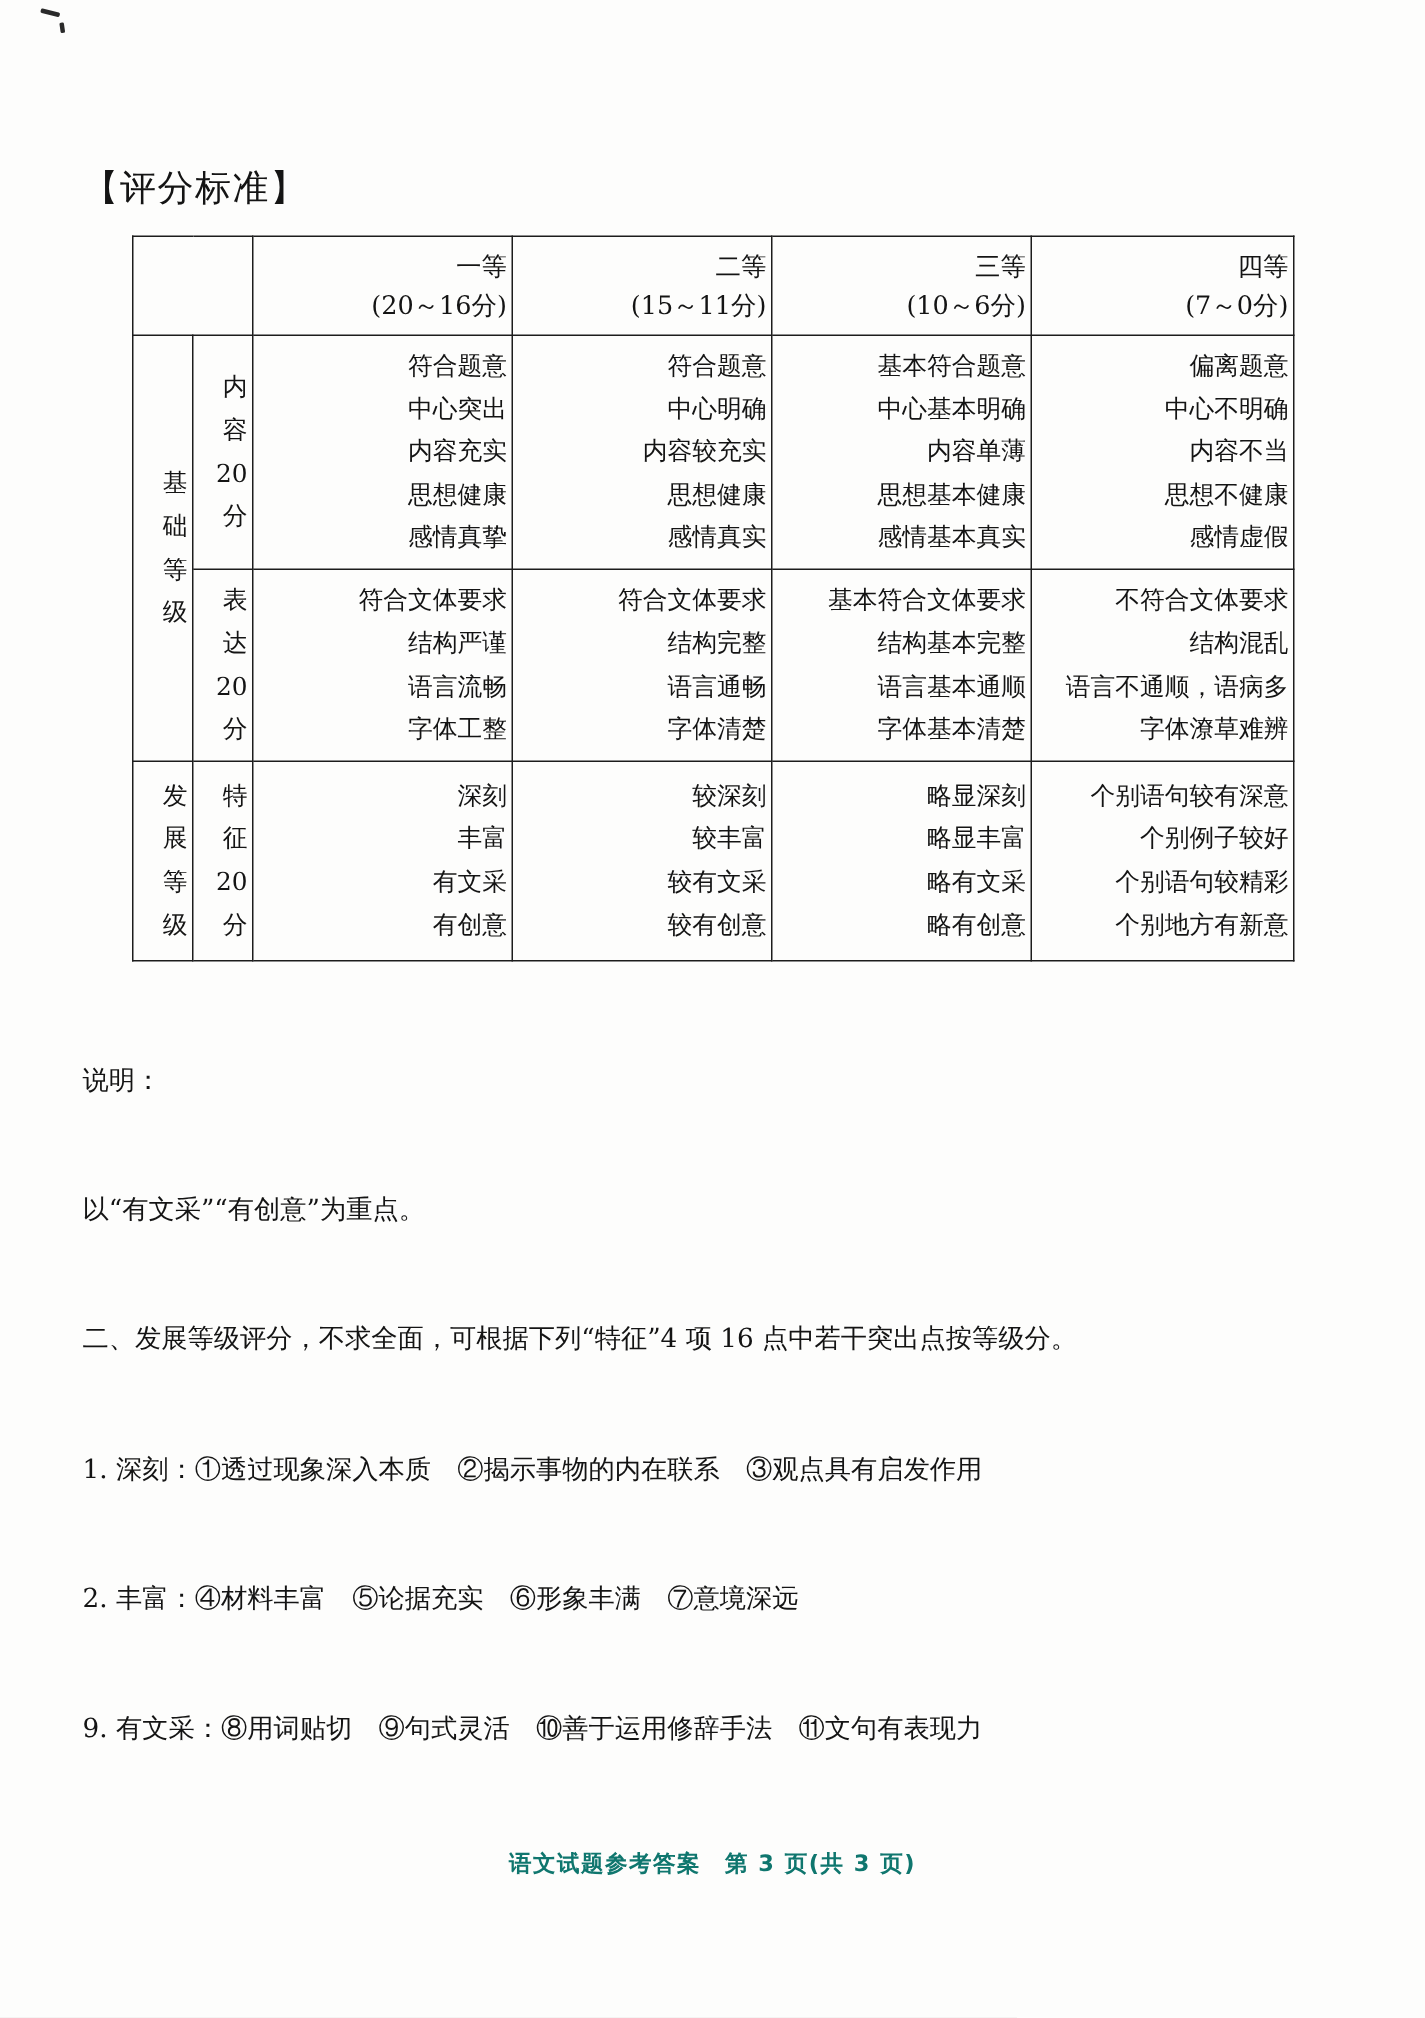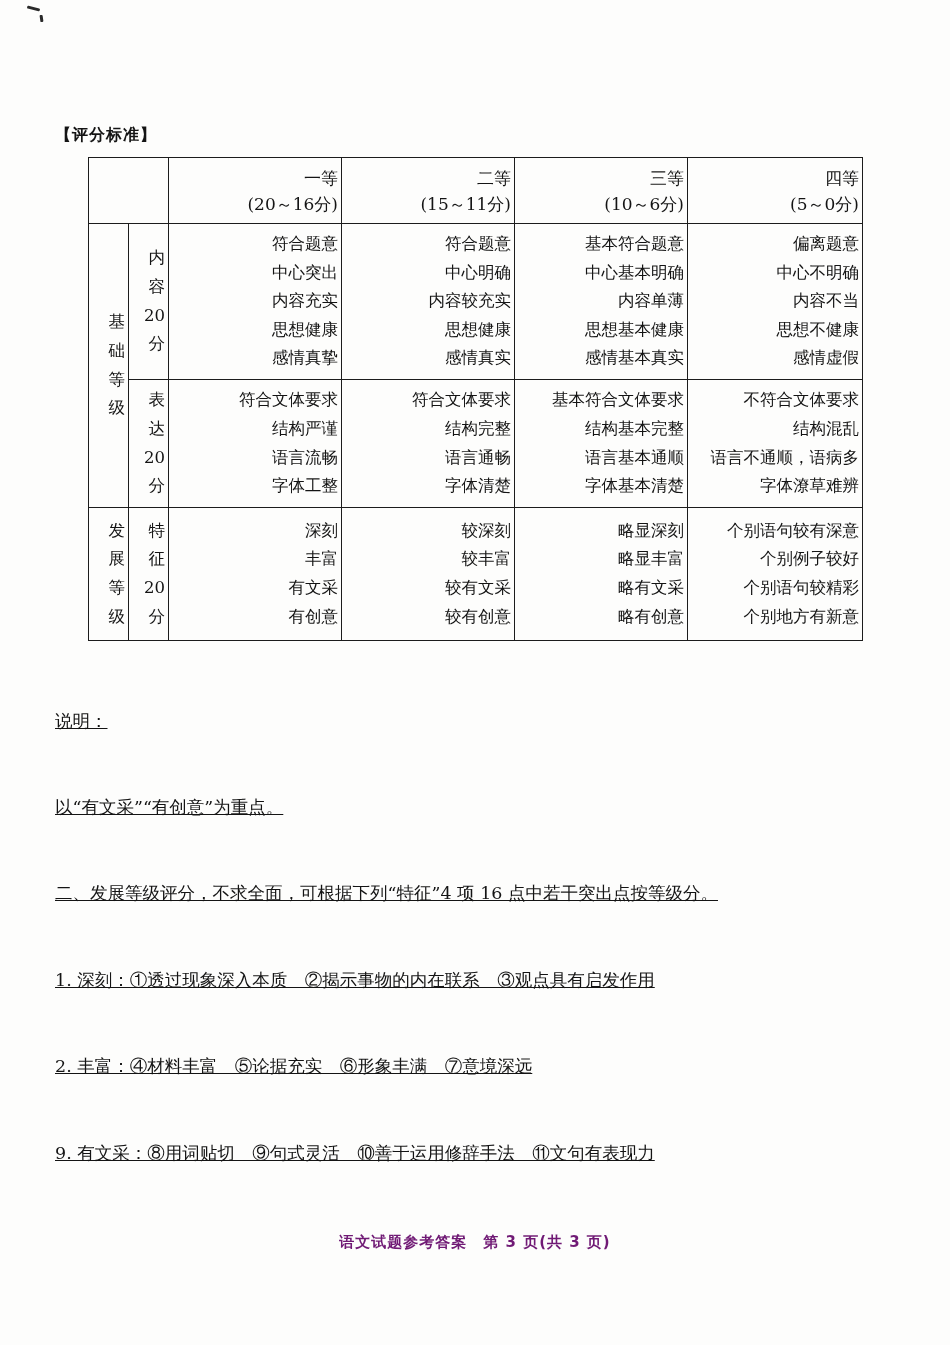--- a/index.html
+++ b/index.html
@@ -14,22 +14,22 @@
     overflow:hidden;
   }
   .page { position:absolute; inset:0; }
 
   
   .artifact { position:absolute; background:#2a2a2a; }
   .a1 { left:27px; top:7px;  width:13px; height:3px; transform:rotate(14deg); border-radius:1px; }
   .a2 { left:40px; top:15px; width:3px;  height:7px; transform:rotate(-8deg); border-radius:1px; }
 
   .title {
-    position:absolute; left:55px; top:125px;
-    font-size:16px; letter-spacing:1px; font-weight:bold;
+    position:absolute; left:55px; top:109px;
+    font-size:24px; letter-spacing:1px; font-weight:normal;
   }
 
   table.rubric {
     position:absolute; left:88px; top:157px;
     width:774px;
     border-collapse:collapse; table-layout:fixed;
   }
   table.rubric td {
     border:1.5px solid #1c1c1c;
     text-align:right; vertical-align:middle;
@@ -42,27 +42,27 @@
   tr.r-express td { height:128px; }
   tr.r-feature td { height:133px; }
   td.vlabel { font-size:17px; line-height:29px; padding:0; }
   td.corner { background:#fdfdfc; }
 
   .notes {
     position:absolute; left:55px; top:649px; width:845px;
     font-size:17.5px; line-height:28.8px;
     white-space:pre-wrap;
   }
-  .note-line { min-height:28.8px;text-decoration:underline; }
+  .note-line { min-height:28.8px; }
 
   .footer {
     position:absolute; left:0; top:1233px; width:950px;
     text-align:center;
     font-family:"DejaVu Sans","Liberation Sans",sans-serif;
-    font-weight:bold; font-size:15px; color:#701a75;
+    font-weight:bold; font-size:15px; color:#0f766e;
     letter-spacing:1px;
   }
 </style>
 </head>
 <body>
 
 <div class="page">
 
   <div class="artifact a1"></div>
   <div class="artifact a2"></div>
@@ -81,21 +81,21 @@
     <tbody>
       <tr class="hdr">
         <td colspan="2" class="corner"></td>
         <td>一等
 (20～16分)</td>
         <td>二等
 (15～11分)</td>
         <td>三等
 (10～6分)</td>
         <td>四等
-(5～0分)</td>
+(7～0分)</td>
       </tr>
 
       <tr class="r-content">
         <td rowspan="2" class="vlabel">基
 础
 等
 级</td>
         <td class="vlabel">内
 容
 20

